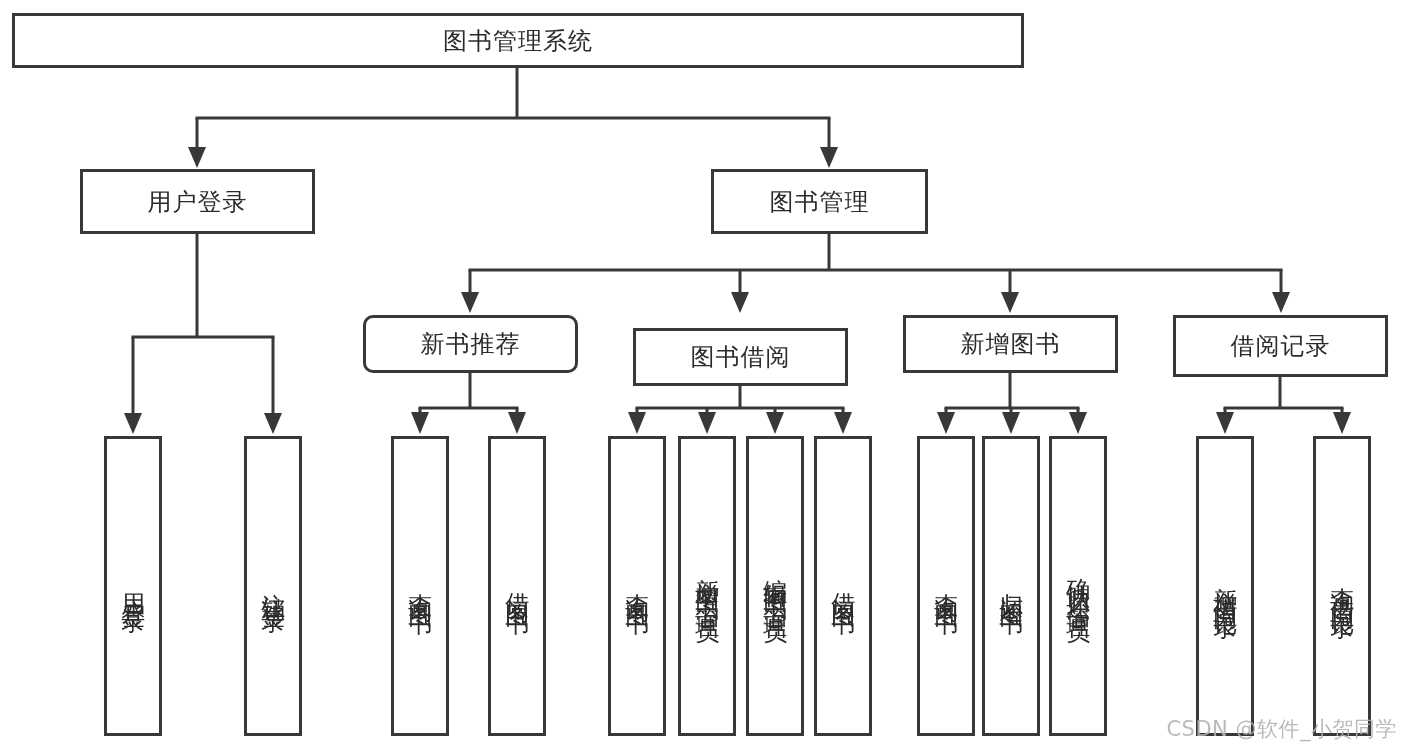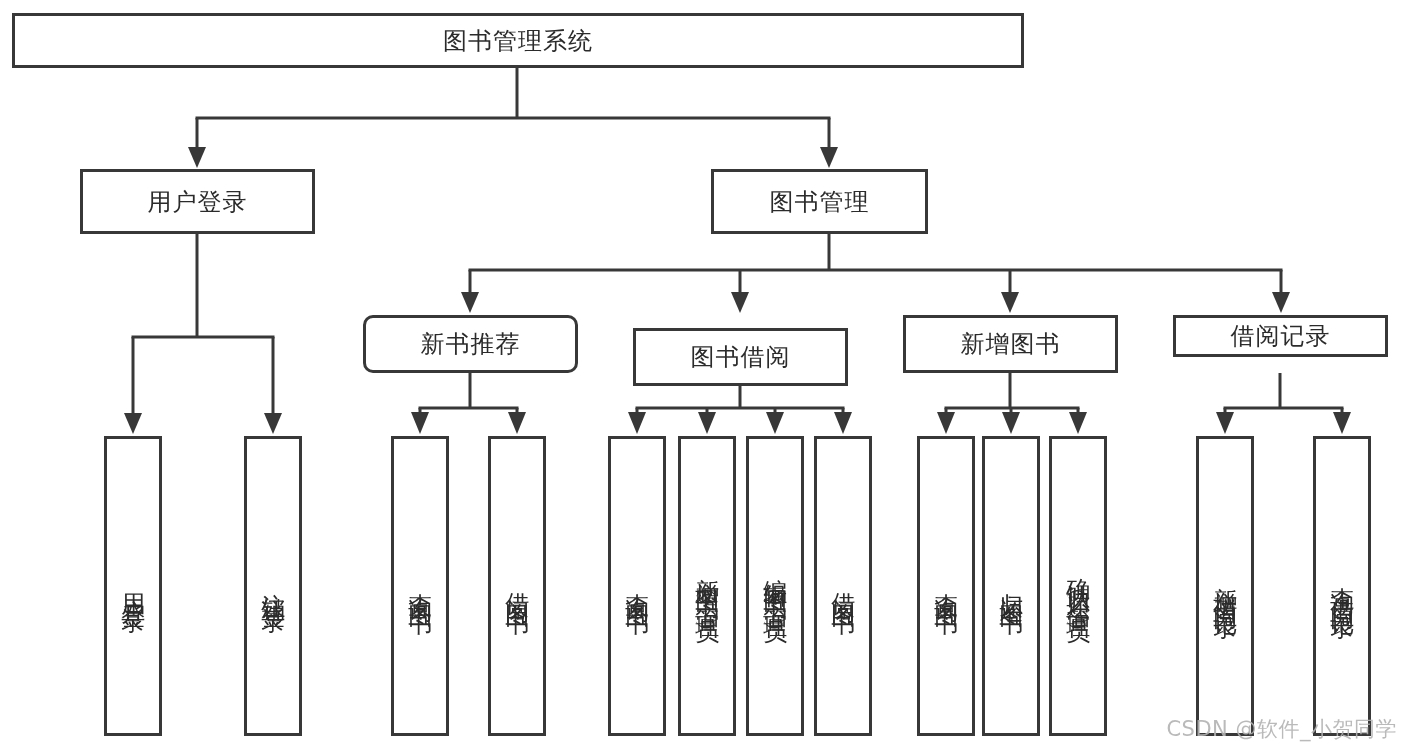--- a/index.html
+++ b/index.html
@@ -143,21 +143,21 @@
   </svg>
 
   <div class="box h" style="left:12px; top:13px; width:1012px; height:55px;">图书管理系统</div>
 
   <div class="box h" style="left:80px; top:169px; width:235px; height:65px;">用户登录</div>
   <div class="box h" style="left:711px; top:169px; width:217px; height:65px;">图书管理</div>
 
   <div class="box h" style="left:363px; top:315px; width:215px; height:58px;border-radius:10px;">新书推荐</div>
   <div class="box h" style="left:633px; top:328px; width:215px; height:58px;">图书借阅</div>
   <div class="box h" style="left:903px; top:315px; width:215px; height:58px;">新增图书</div>
-  <div class="box h" style="left:1173px; top:315px; width:215px; height:42px;">借阅记录</div>
+  <div class="box h" style="left:1173px; top:315px; width:215px; height:62px;">借阅记录</div>
 
   <div class="box v" style="left:104px;">用户登录</div>
   <div class="box v" style="left:244px;">注销登录</div>
 
   <div class="box v" style="left:391px;">查询图书</div>
   <div class="box v" style="left:488px;">借阅图书</div>
 
   <div class="box v" style="left:608px;">查询图书</div>
   <div class="box v" style="left:678px;">新增图书（管理员）</div>
   <div class="box v" style="left:746px;">编辑图书（管理员）</div>

